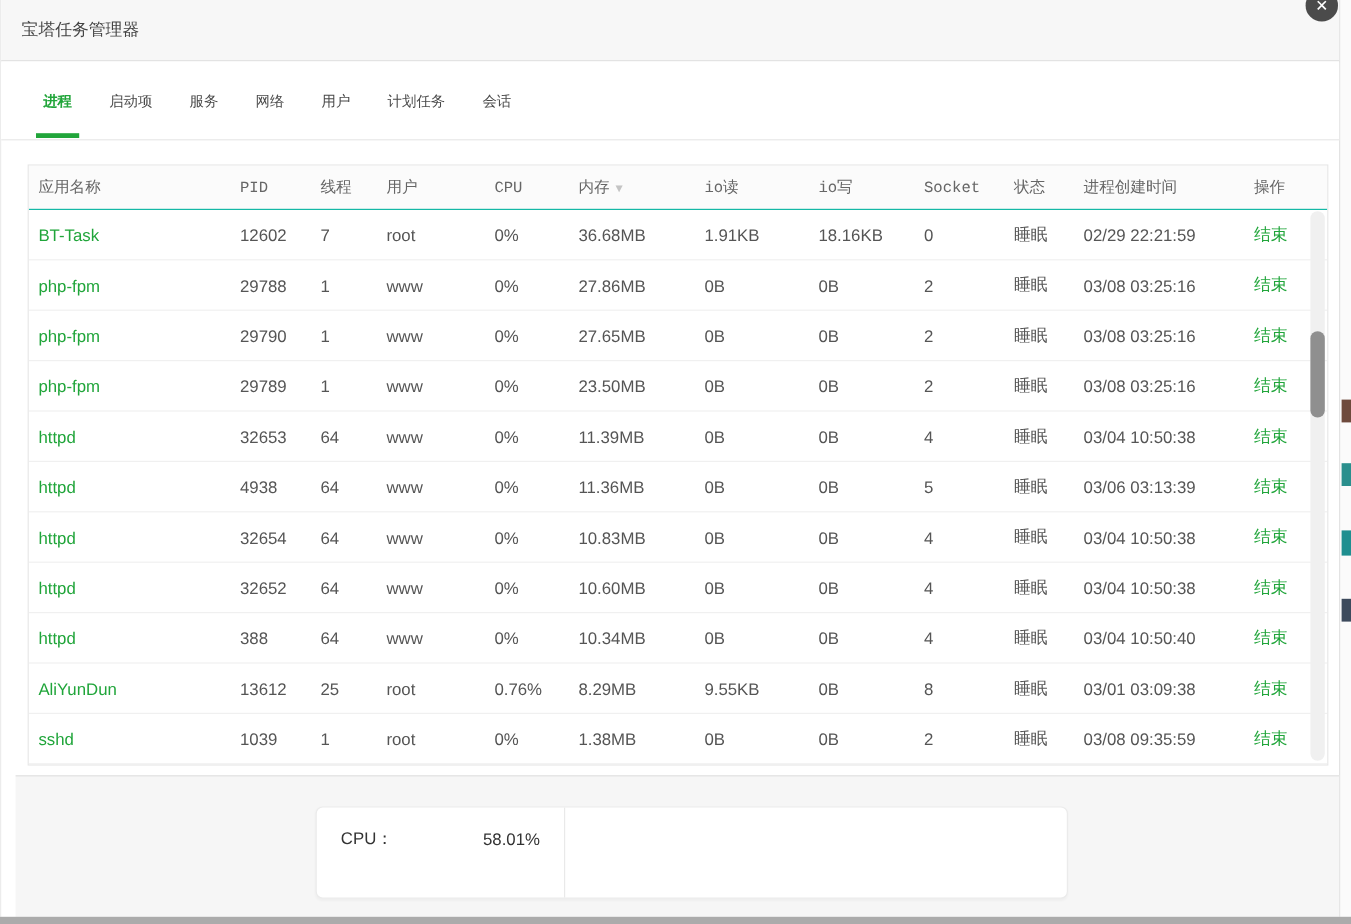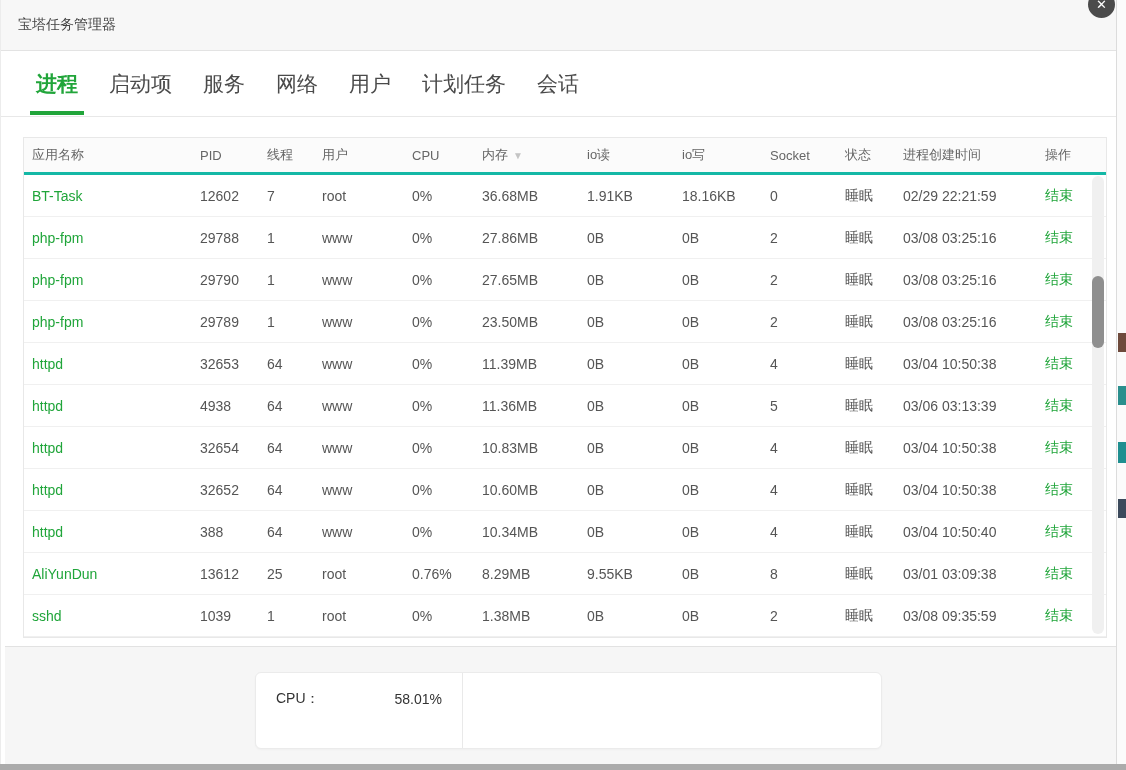--- a/index.html
+++ b/index.html
@@ -25,59 +25,59 @@
     display:flex; align-items:center; justify-content:center;
     font-size:13px; z-index:20; cursor:pointer; line-height:1;
   }
   
   .tabs {
     position:absolute; left:0; top:52px; right:0; height:65px;
     background:#fff; border-bottom:1px solid #e8e8e8;
     display:flex; align-items:center; gap:31px; padding-left:35px;
   }
   .tab {
-    position:relative; font-size:21px; color:#4a4a4a; cursor:pointer;
+    position:relative; font-size:12px; color:#4a4a4a; cursor:pointer;
     height:100%; display:flex; align-items:center;
   }
   .tab.active { color:#21a53a; font-weight:bold; }
   .tab.active::after {
     content:""; position:absolute; left:-6px; right:-6px; bottom:1px;
     height:4px; background:#21a53a;
   }
   
   .table-wrap {
     position:absolute; left:22px; top:137px; width:1084px; height:501px;
     border:1px solid #e8e8e8; background:#fff; overflow:hidden;
   }
   .trow {
     display:grid;
     grid-template-columns:176px 67px 55px 90px 70px 105px 95px 88px 75px 58px 142px 1fr;
     align-items:center; height:42px; border-bottom:1px solid #f0f0f0;
     font-size:14px; color:#555; padding-right:14px;
   }
   .trow.thead {
     height:37px; background:#fbfbfb; color:#666;
-    border-bottom:3px solid #14b8a6; font-size:13px;
+    border-bottom:1px solid #14b8a6; font-size:13px;font-family:Liberation Mono, monospace;
   }
   .trow > div:first-child { padding-left:8px; }
   .cell-name, .cell-action { color:#20a53a; }
   .cell-action { cursor:pointer; }
   .sort-icon { color:#c4c4c4; font-size:10px; margin-left:5px; }
   
   .vscroll-track {
     position:absolute; right:2px; top:38px; width:12px; height:458px;
     background:#f0f0f0; border-radius:6px;
   }
   .vscroll-thumb {
     position:absolute; left:0; top:100px; width:12px; height:72px;
     background:#8f8f8f; border-radius:6px; cursor:grab;
   }
   
   .footerbar {
-    position:absolute; left:4px; top:646px; right:0; height:118px;
+    position:absolute; left:12px; top:646px; right:0; height:118px;
     background:#f6f6f6; border-top:1px solid #e2e2e2;
   }
   .stats-box {
     position:absolute; left:250px; top:25px; width:627px; height:77px;
     background:#fff; border:1px solid #ebebeb; border-radius:6px;
     display:grid; grid-template-columns:1fr 1fr 1.02fr;
     box-shadow:0 1px 2px rgba(0,0,0,0.03);
   }
   .stat-col { padding:12px 20px 0 20px; font-size:14px; color:#333; }
   .stat-col.bordered { border-right:1px solid #e9e9e9; }

